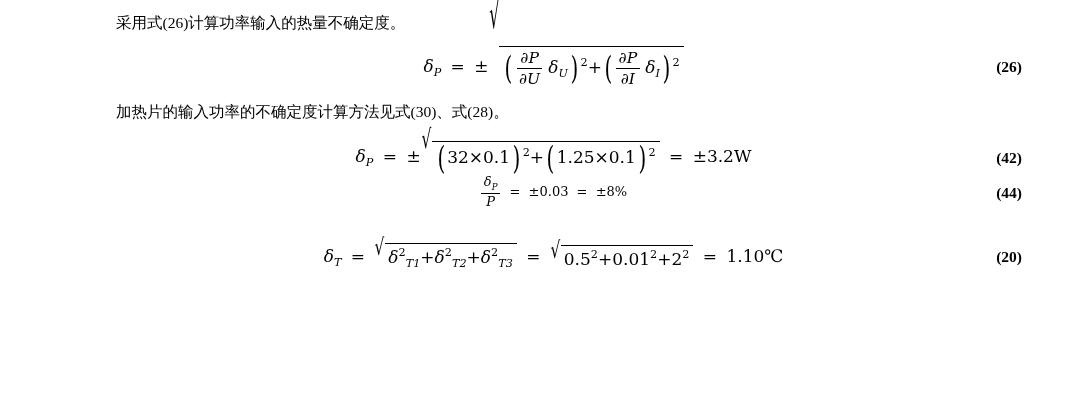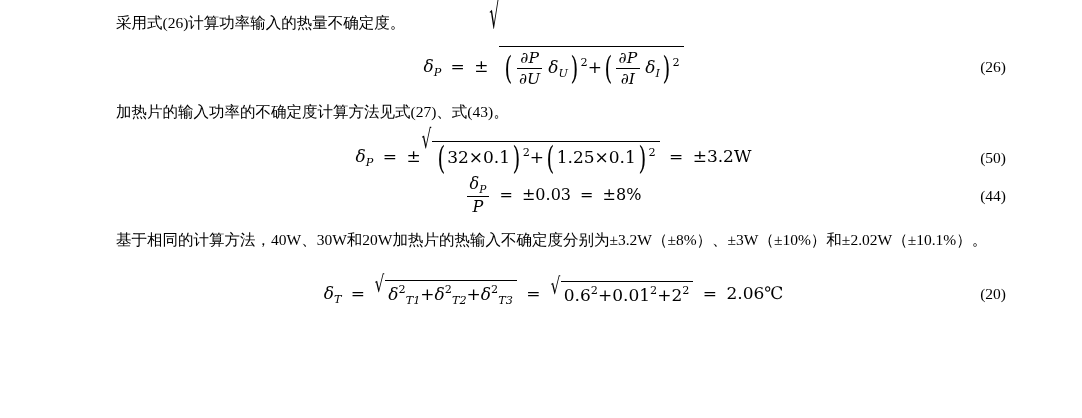--- a/index.html
+++ b/index.html
@@ -33,24 +33,25 @@
   .eq-row {
     position: relative;
     display: flex;
     align-items: center;
     justify-content: center;
     width: 100%;
     min-height: 34px;
   }
   .eq-num {
     position: absolute;
-    right: 16px;
+    right: 0;
     top: 50%;
     transform: translateY(-50%);
     font-size: 15.5px;
+    font-weight: bold;
   }
   .math {
     font-family: "DejaVu Serif", serif;
     font-size: 17px;
     white-space: nowrap;
   }
   .mi {
     font-style: italic;
   }
   .mupright {
@@ -142,73 +143,72 @@
               <span class="num"><span class="mupright">∂</span><span class="mi">P</span></span>
               <span class="den"><span class="mupright">∂</span><span class="mi">I</span></span>
             </span><span class="gap"></span><span class="mi">δ</span><sub class="sub">I</sub><span class="paren-big">)</span><sup class="sup">2</sup></span>
         </span>
     </span>
     <span class="eq-num">(26)</span>
   </div>
 
   <div class="spacer-sm"></div>
 
-  <p class="para indent">加热片的输入功率的不确定度计算方法见式(27)、式(43)。</p>
+  <p class="para indent">加热片的输入功率的不确定度计算方法见式(30)、式(28)。</p>
 
   <div class="spacer-md"></div>
 
   <div class="eq-row">
     <span class="math">
       <span class="mi">δ</span><sub class="sub">P</sub>
       <span class="gap"></span><span>=</span><span class="gap"></span>
       <span class="pm">±</span><span class="sqrt">
           <span class="radsign">√</span>
           <span class="radicand"><span class="paren-big">(</span><span class="mupright">32</span><span class="mupright">×</span><span class="mupright">0.1</span><span class="paren-big">)</span><sup class="sup">2</sup><span>+</span><span class="paren-big">(</span><span class="mupright">1.25</span><span class="mupright">×</span><span class="mupright">0.1</span><span class="paren-big">)</span><sup class="sup">2</sup></span>
         </span>
       <span class="gap"></span><span>=</span><span class="gap"></span>
       <span class="mupright">±3.2W</span>
     </span>
-    <span class="eq-num">(50)</span>
+    <span class="eq-num">(42)</span>
   </div>
 
   <div class="eq-row" style="min-height:32px;">
-    <span class="math" style="font-size:16px;">
+    <span class="math" style="font-size:13px;">
       <span class="frac" style="font-size:1em;">
           <span class="num"><span class="mi">δ</span><sub class="sub">P</sub></span>
           <span class="den"><span class="mi">P</span></span>
         </span>
       <span class="gap"></span><span>=</span><span class="gap"></span>
       <span class="mupright">±0.03</span>
       <span class="gap"></span><span>=</span><span class="gap"></span>
       <span class="mupright">±8%</span>
     </span>
     <span class="eq-num">(44)</span>
   </div>
 
   <div class="spacer-sm"></div>
 
-  <p class="para indent">基于相同的计算方法，40W、30W和20W加热片的热输入不确定度分别为±3.2W（±8%）、±3W（±10%）和±2.02W（±10.1%）。</p>
 
   <div class="spacer-md"></div>
 
 
   <div class="spacer-sm"></div>
 
   <div class="eq-row">
     <span class="math">
       <span class="mi">δ</span><sub class="sub">T</sub>
       <span class="gap"></span><span>=</span><span class="gap"></span>
       <span class="sqrt short">
           <span class="radsign">√</span>
           <span class="radicand"><span class="mi">δ</span><sup class="sup">2</sup><sub class="sub">T1</sub><span>+</span><span class="mi">δ</span><sup class="sup">2</sup><sub class="sub">T2</sub><span>+</span><span class="mi">δ</span><sup class="sup">2</sup><sub class="sub">T3</sub></span>
         </span>
       <span class="gap"></span><span>=</span><span class="gap"></span>
       <span class="sqrt short">
           <span class="radsign">√</span>
-          <span class="radicand"><span class="mupright">0.6</span><sup class="sup">2</sup><span>+</span><span class="mupright">0.01</span><sup class="sup">2</sup><span>+</span><span class="mupright">2</span><sup class="sup">2</sup></span>
-        </span>
-      <span class="gap"></span><span>=</span><span class="gap"></span>
-      <span class="mupright">2.06℃</span>
+          <span class="radicand"><span class="mupright">0.5</span><sup class="sup">2</sup><span>+</span><span class="mupright">0.01</span><sup class="sup">2</sup><span>+</span><span class="mupright">2</span><sup class="sup">2</sup></span>
+        </span>
+      <span class="gap"></span><span>=</span><span class="gap"></span>
+      <span class="mupright">1.10℃</span>
     </span>
     <span class="eq-num">(20)</span>
   </div>
 
 </div>
 
 </body></html>

